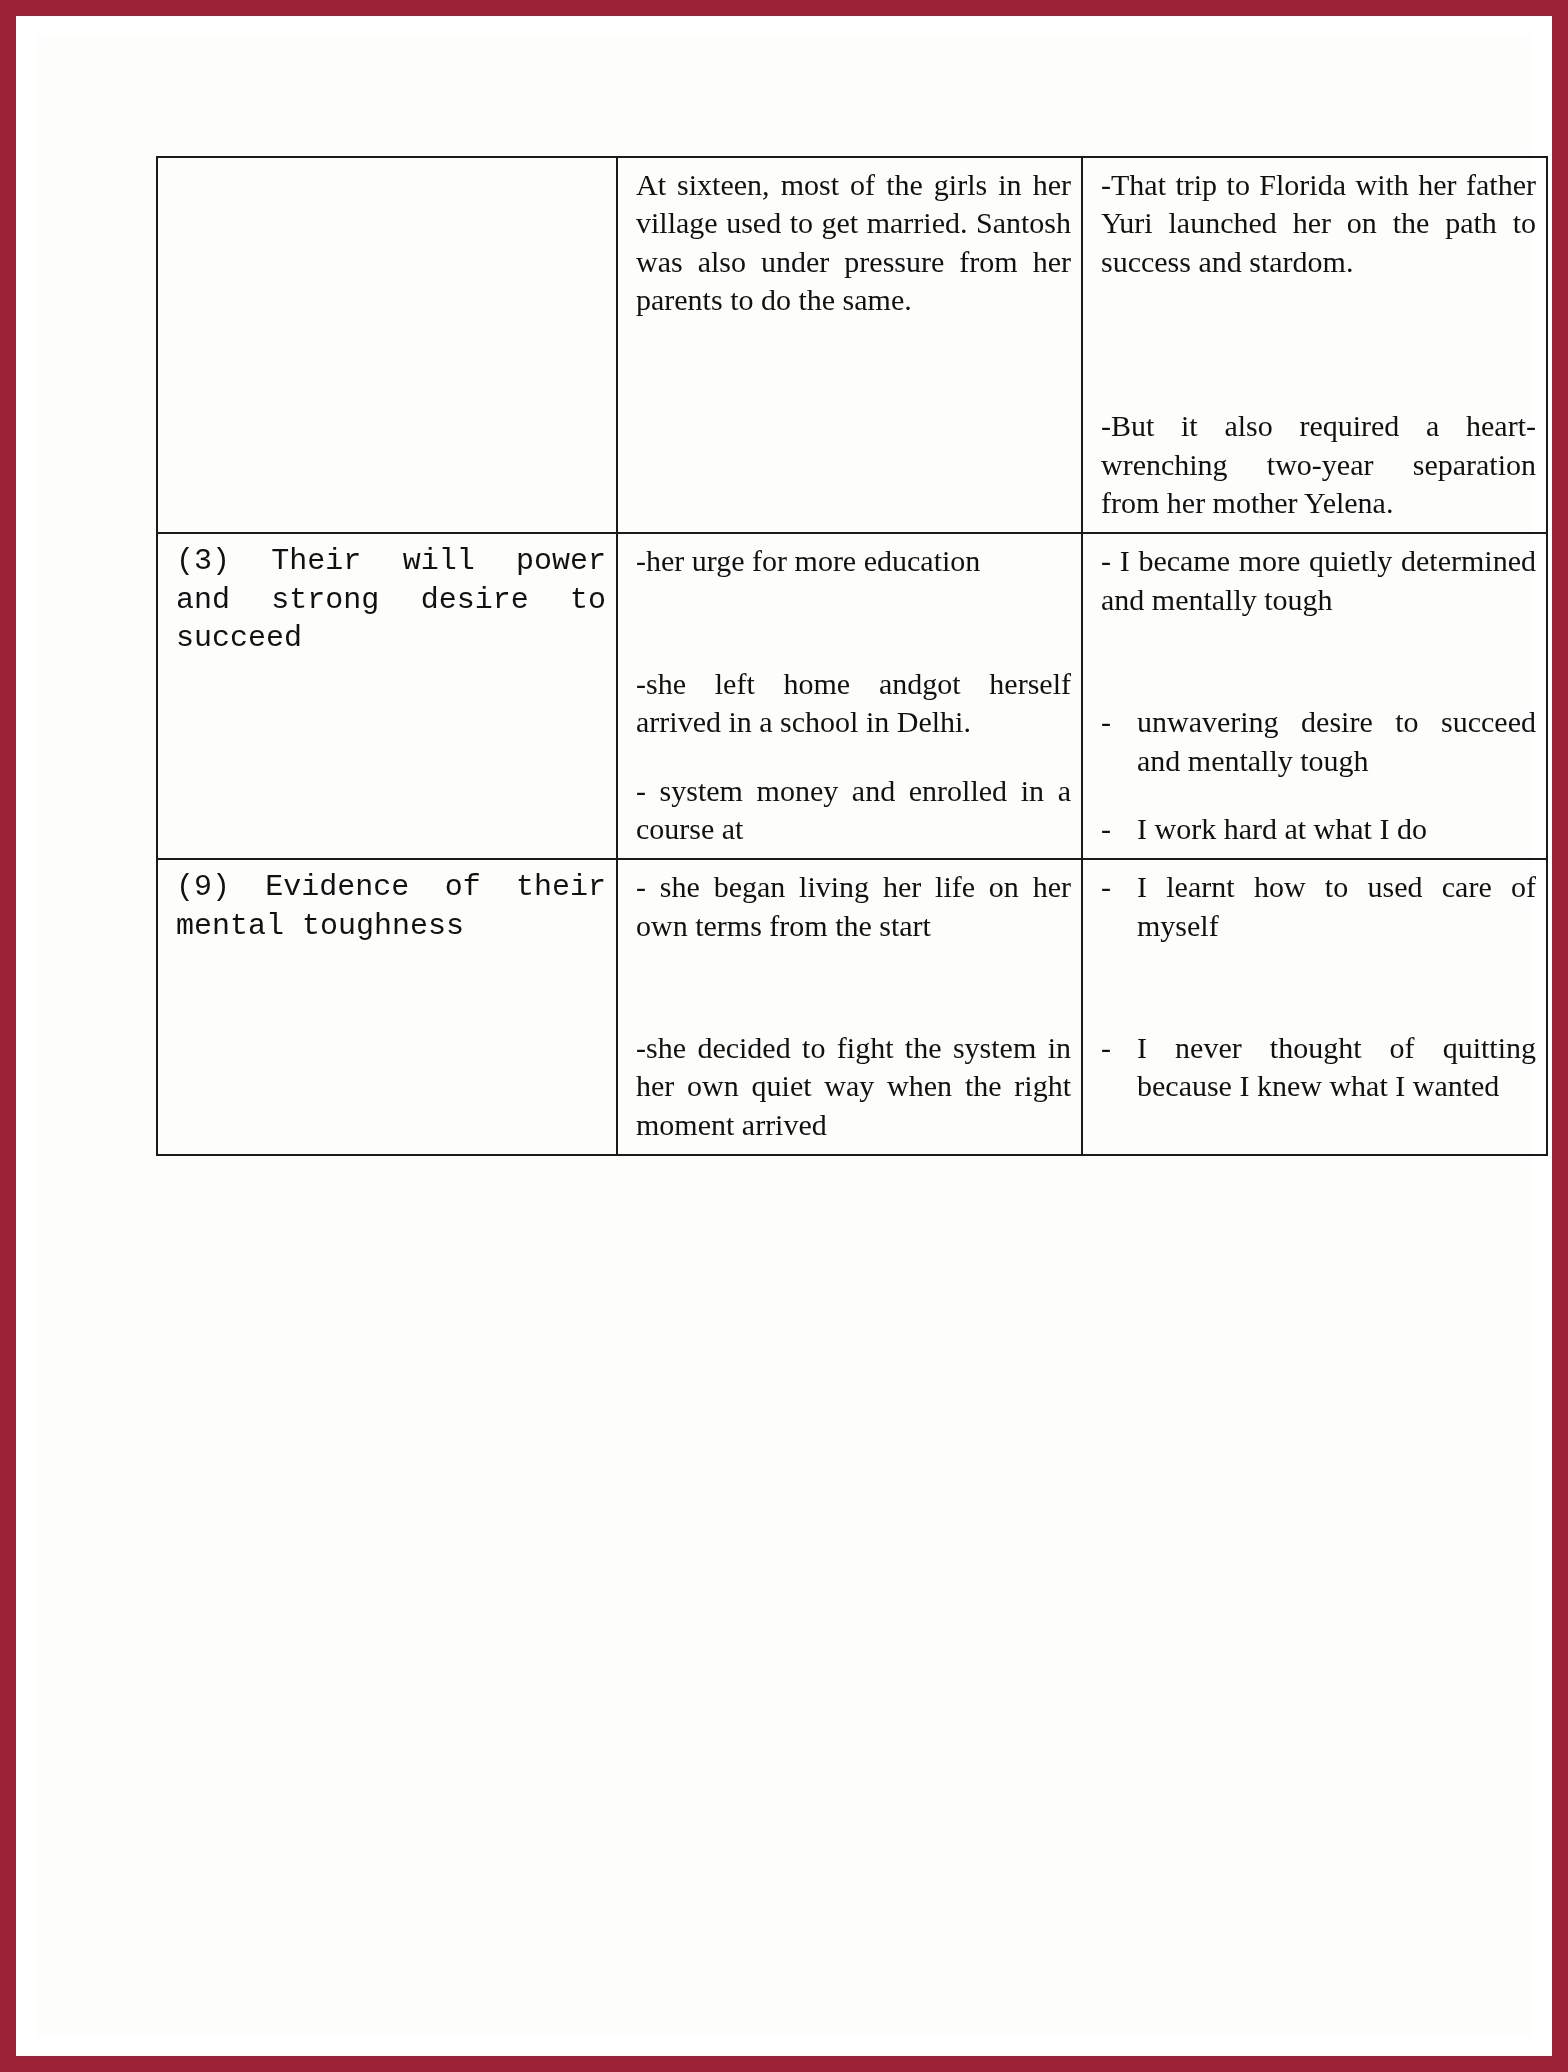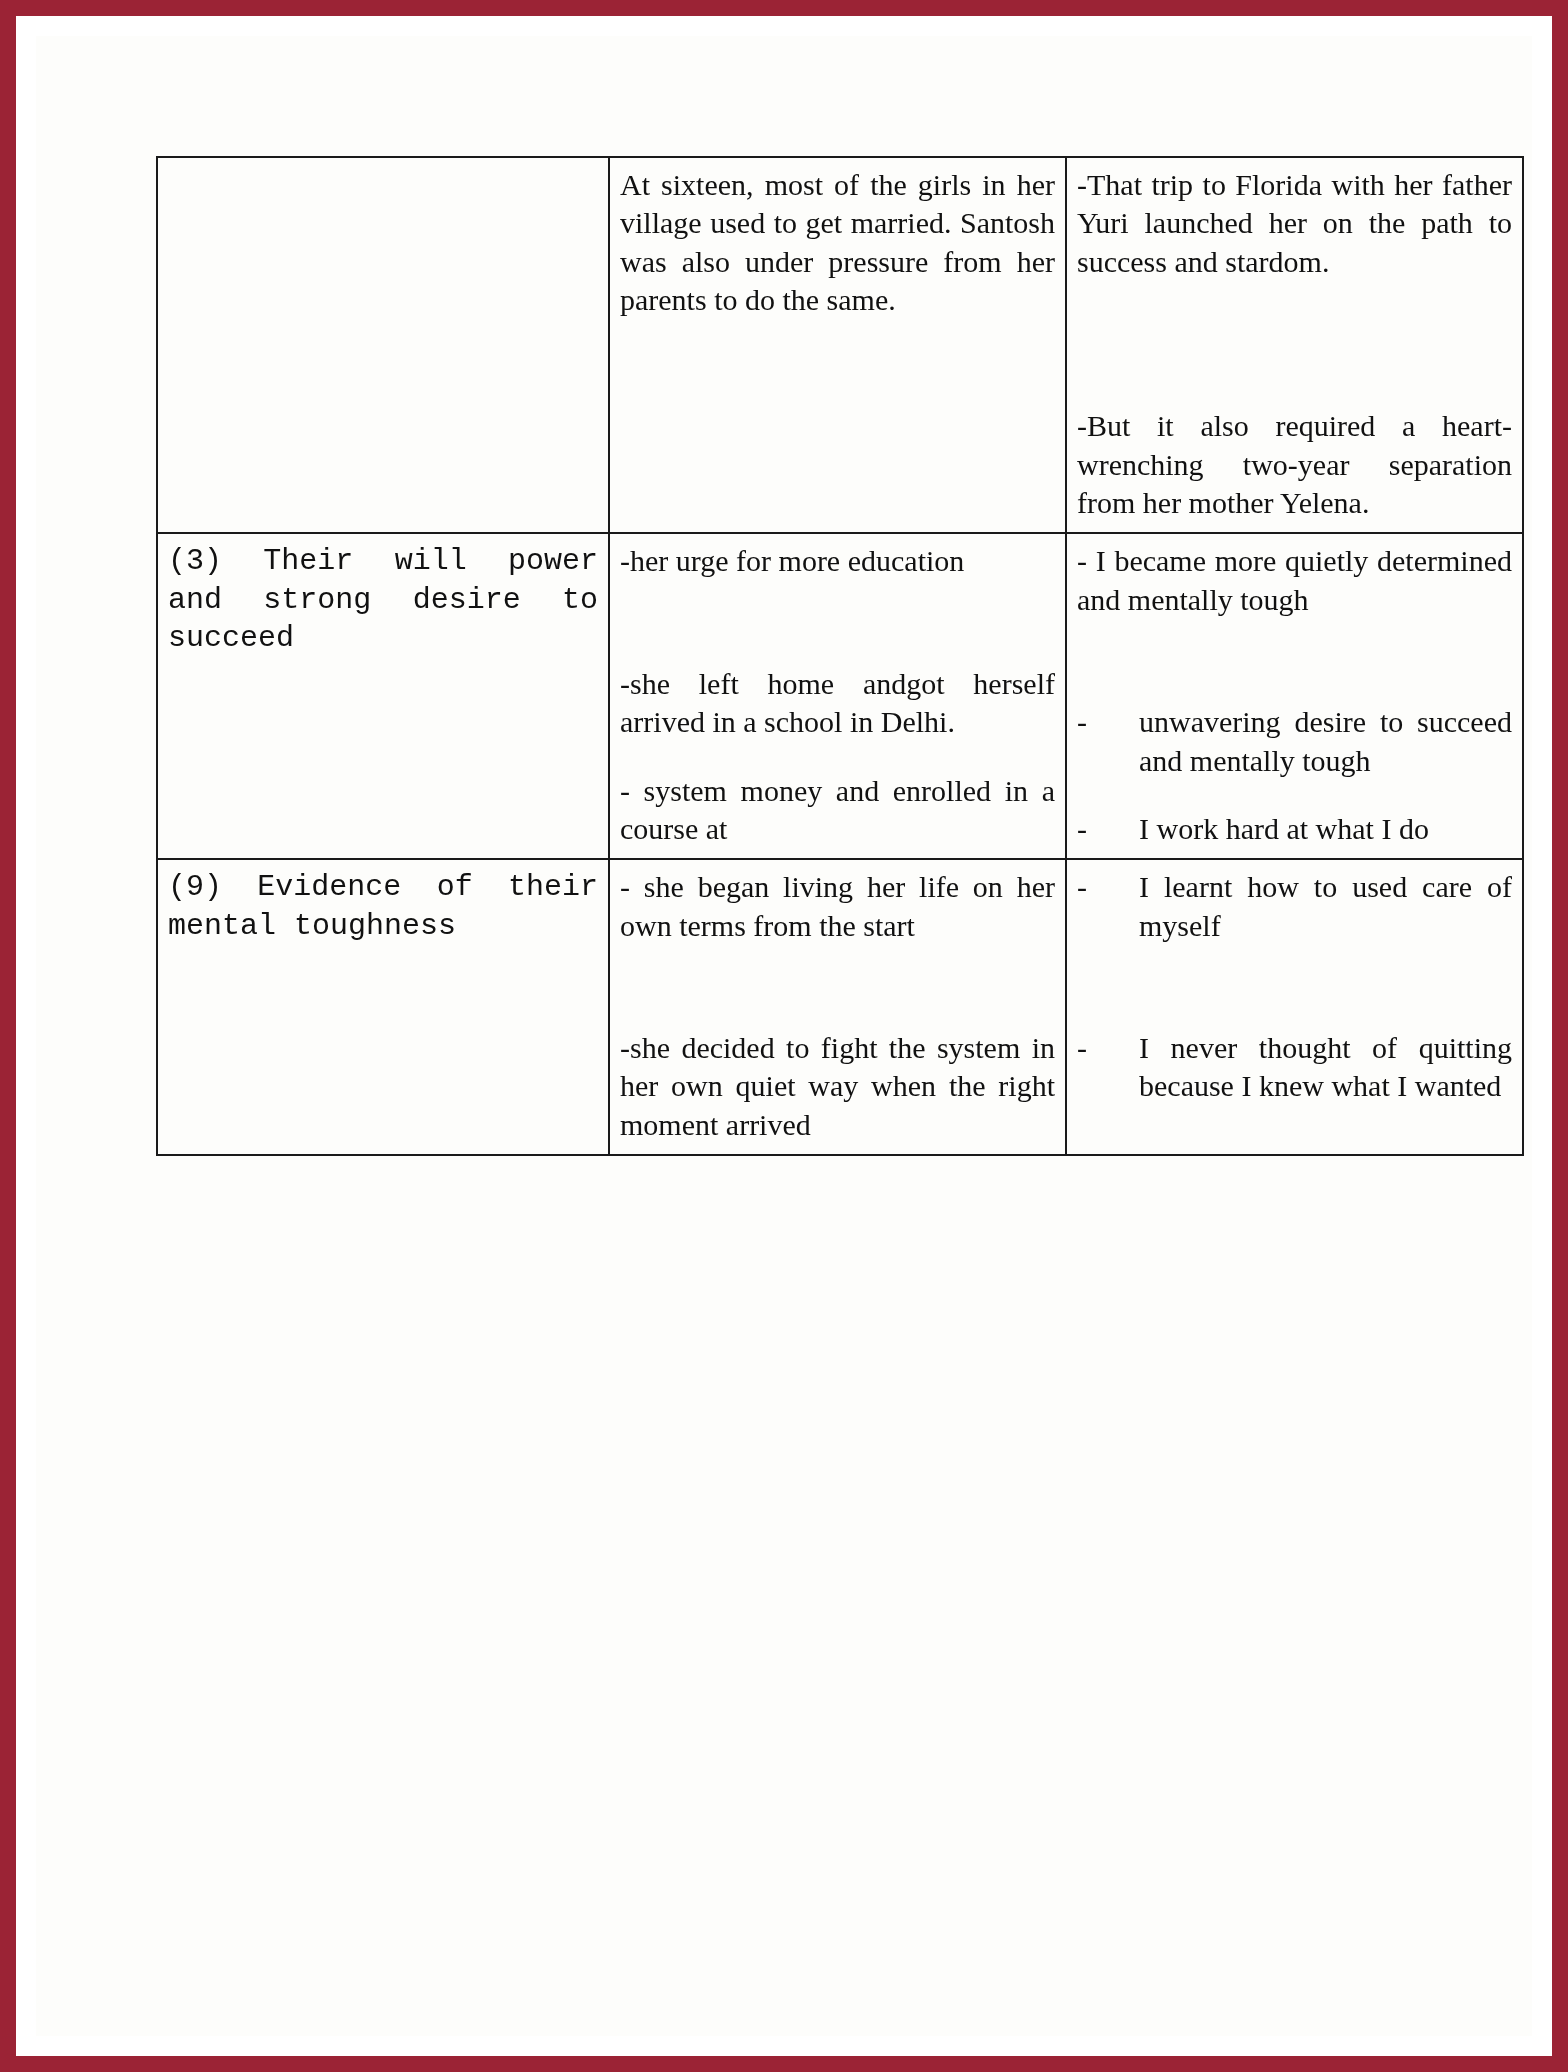--- a/index.html
+++ b/index.html
@@ -37,21 +37,21 @@
     position: absolute;
     left: 120px;
     top: 120px;
     width: 1300px;
     border-collapse: collapse;
     table-layout: fixed;
   }
   .doc-table td {
     border: 2px solid #1a1a1a;
     vertical-align: top;
-    padding: 8px 10px 10px 10px;
+    padding: 8px 10px 10px 18px;
     font-size: 30px;
     line-height: 1.28;
     color: #111111;
     text-align: justify;
     text-justify: inter-word;
     hyphens: none;
   }
   .col-a { width: 430px; font-family: Liberation Mono, monospace; }
   .col-b { width: 435px; }
   .col-c { width: 435px; }
@@ -76,21 +76,20 @@
   .bullet-row:last-child { margin-bottom: 0; }
   .bullet-dash {
     flex: 0 0 auto;
     width: 18px;
     text-align: left;
   }
   .bullet-text {
     flex: 1 1 auto;
     text-align: justify;
     text-justify: inter-word;
-    margin-left: 26px;
   }
   .empty-cell { }
 </style>
 </head>
 <body>
 
 <div class="page-frame">
   <div class="page-inner">
 
     <table class="doc-table">

